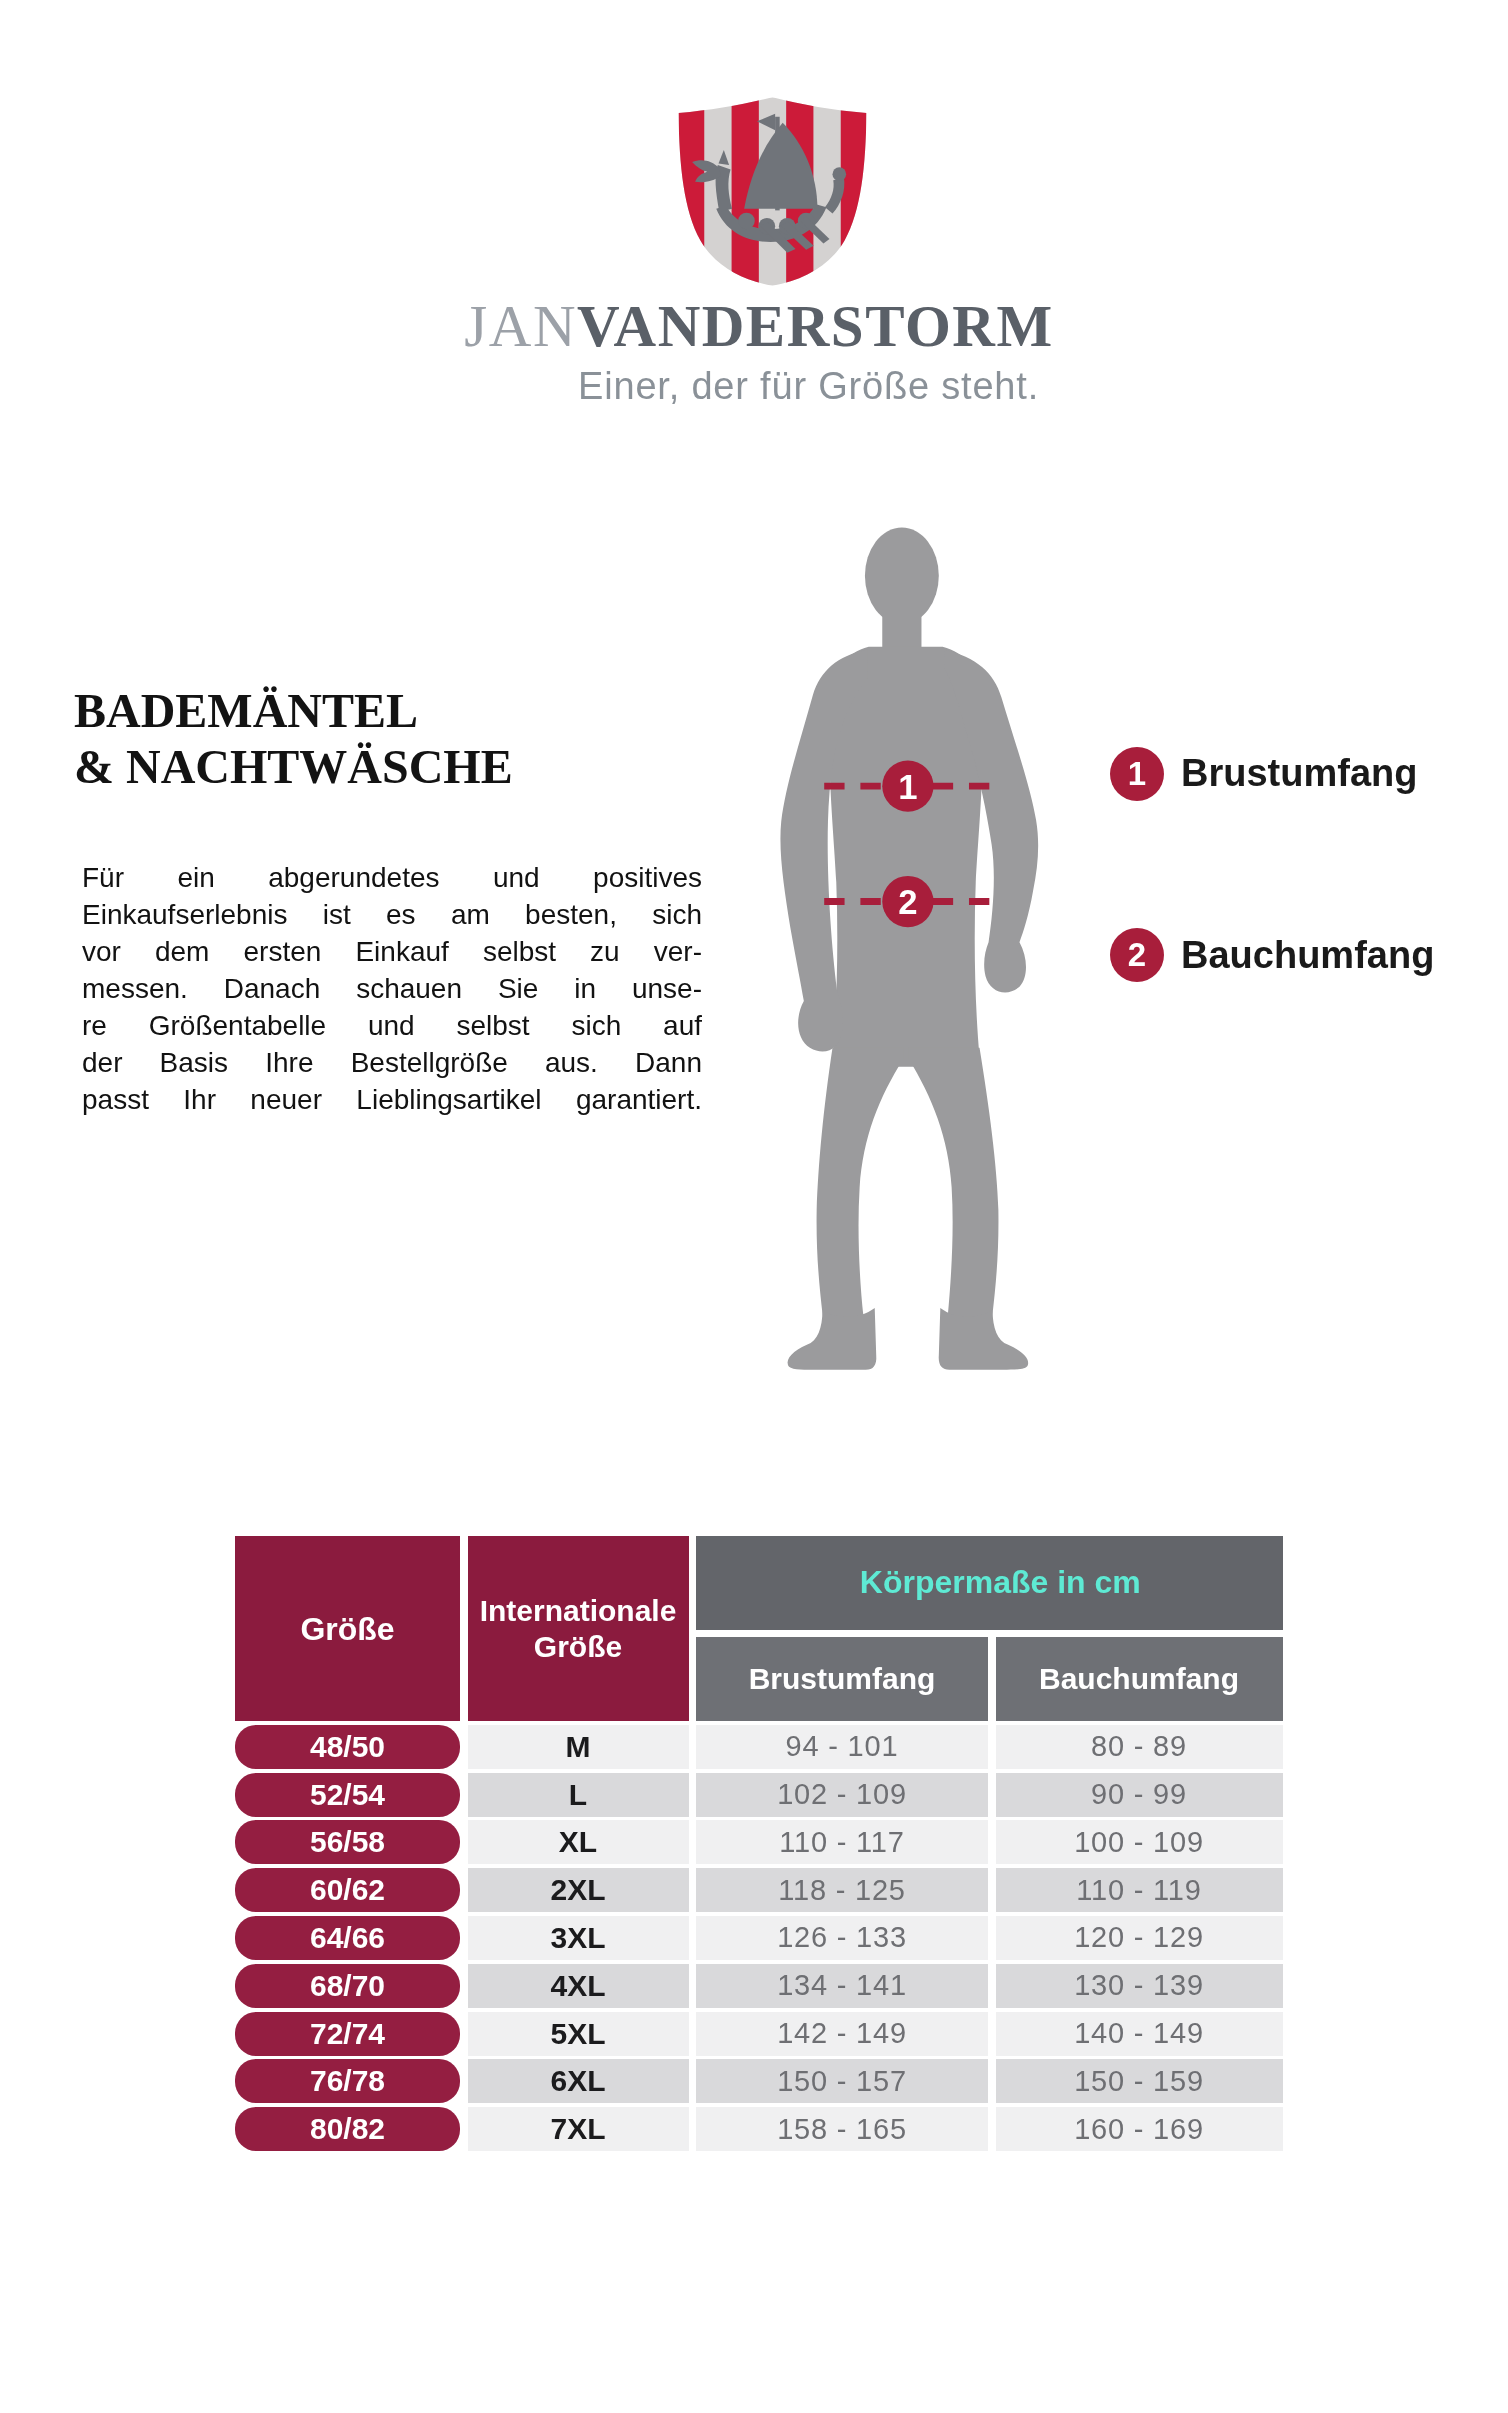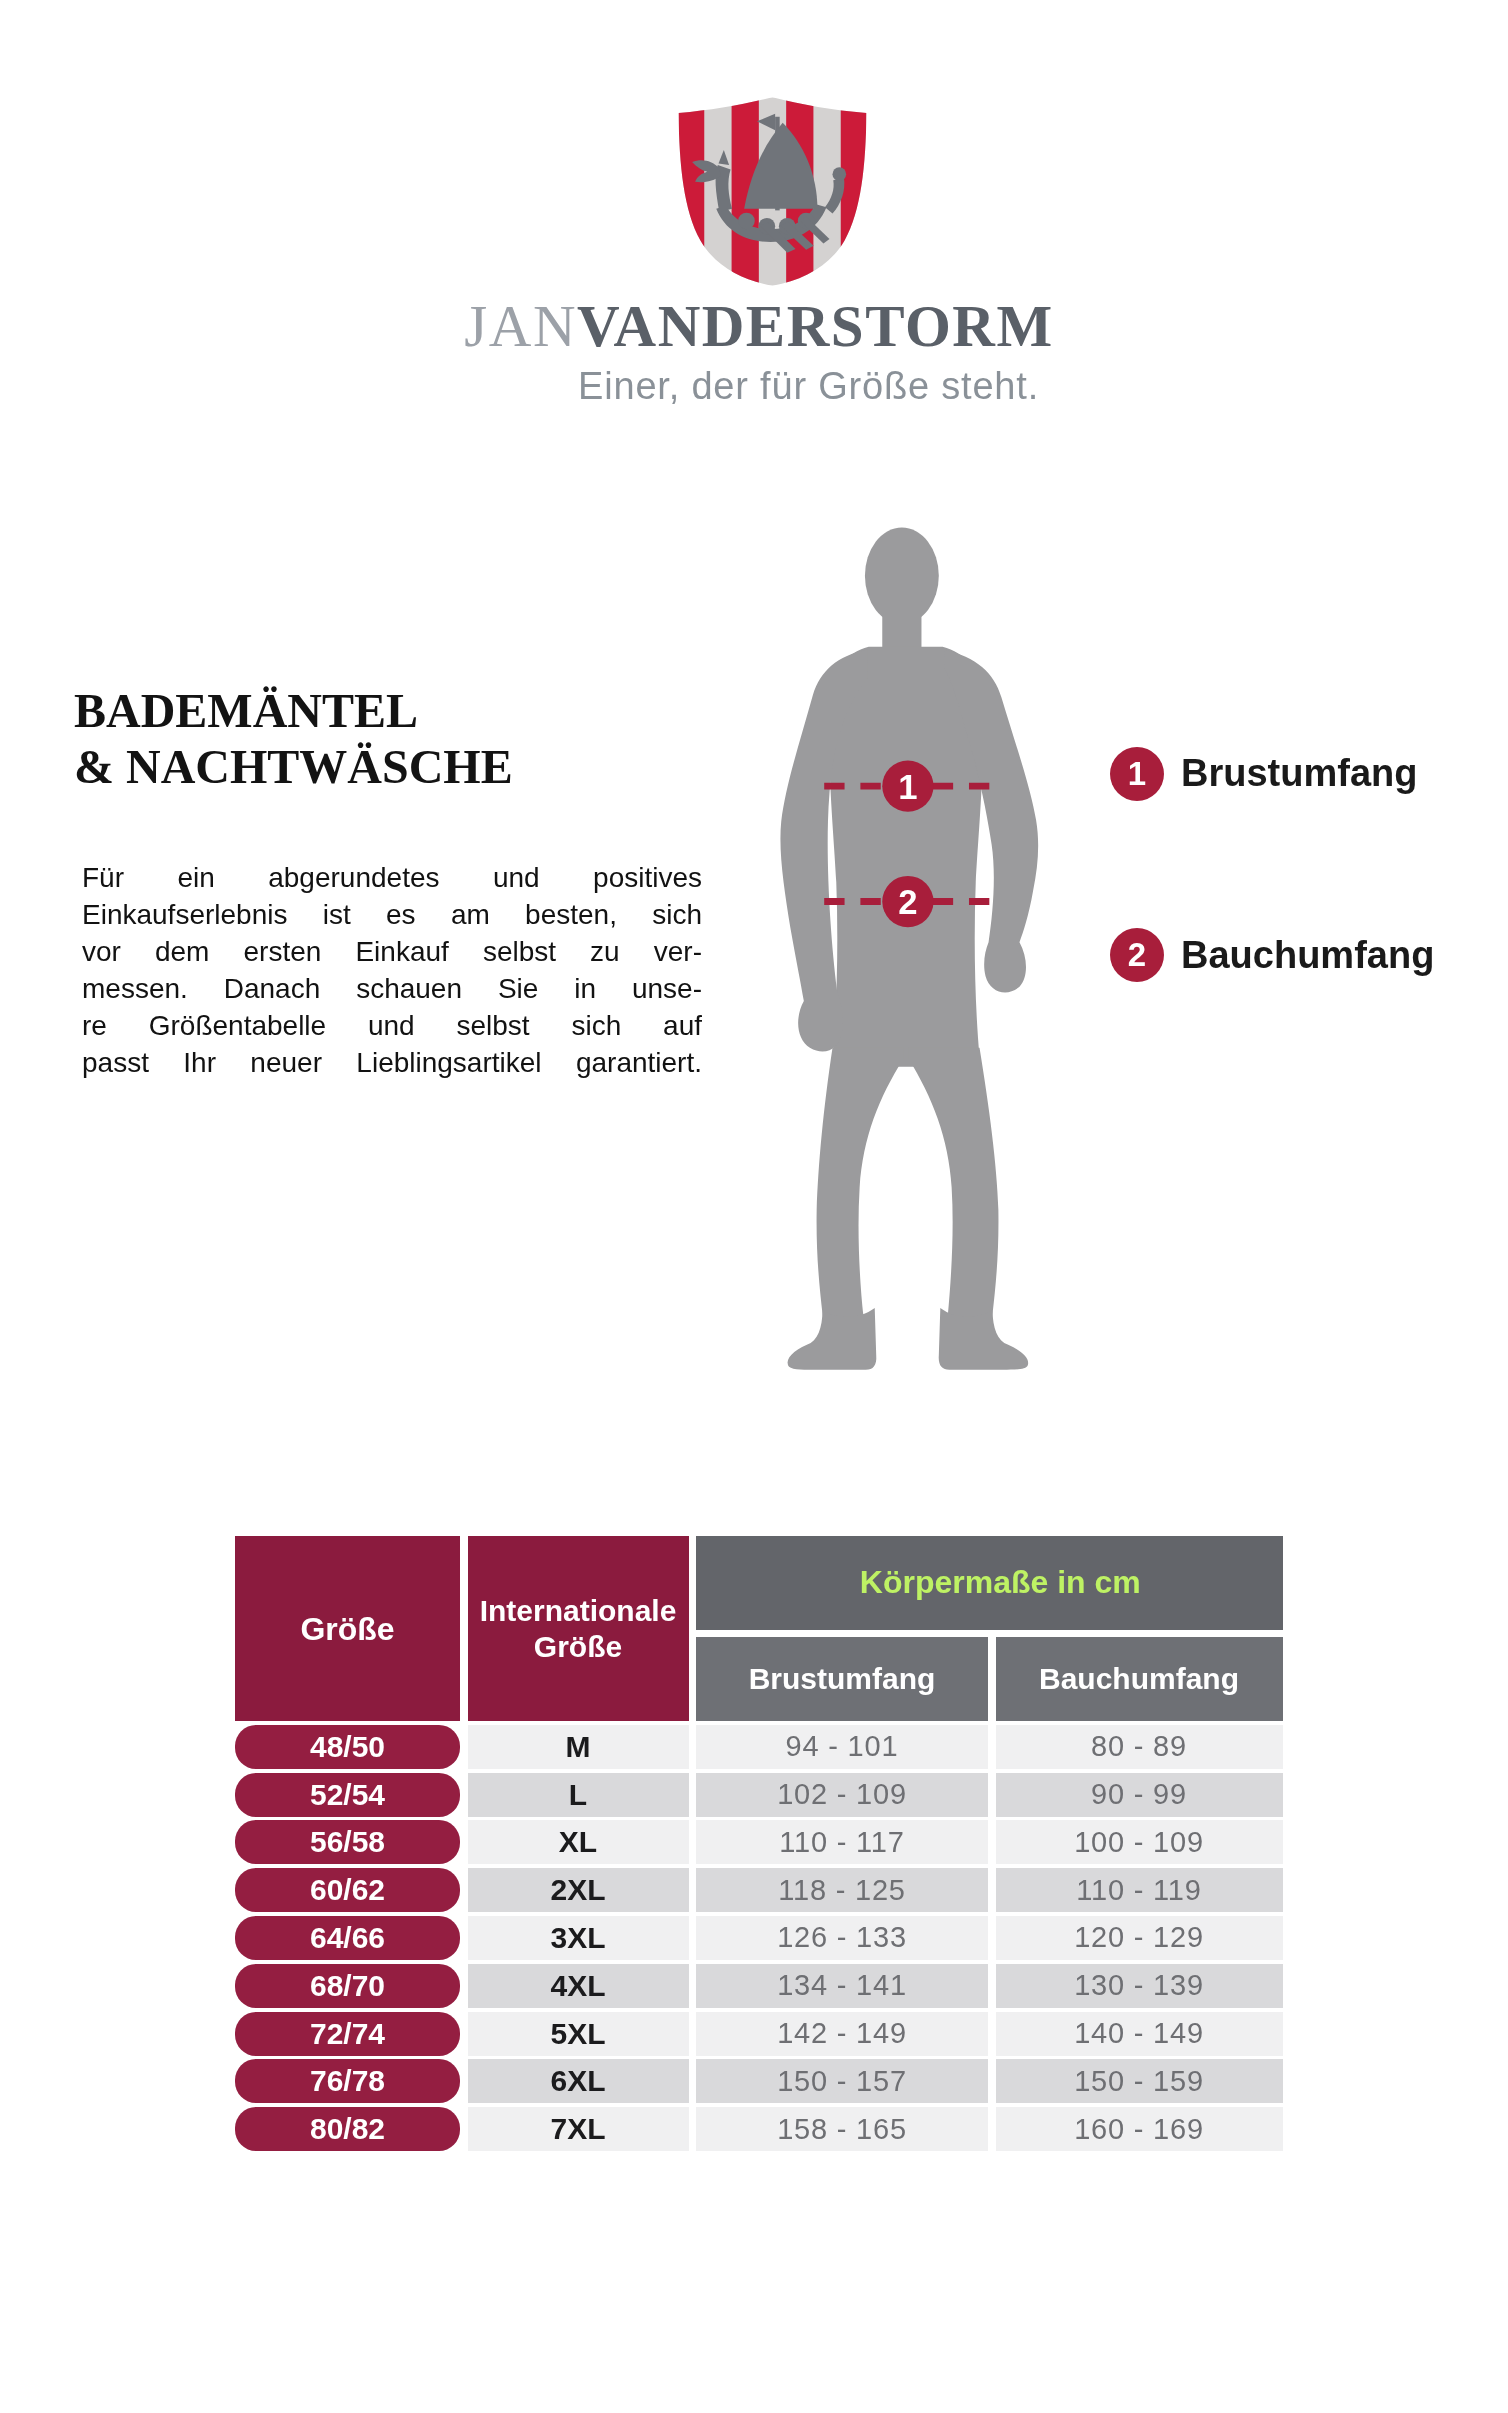--- a/index.html
+++ b/index.html
@@ -64,21 +64,21 @@
   #size-table{
     left:235px;top:1536px;
     display:grid;
     grid-template-columns:225px 221px 292px 287px;
     grid-template-rows:185px repeat(9,44px);
     column-gap:7.5px;row-gap:3.8px;
   }
   .cell{display:flex;align-items:center;justify-content:center;}
   .hd-maroon{background:var(--maroon-header);color:#fff;font-weight:700;font-size:32px;line-height:36px;text-align:center;}
   .kb-wrap{grid-column:3 / 5;display:flex;flex-direction:column;}
-  .kb-top{height:95px;margin-bottom:7px;background:var(--gray-band);color:#bef264;
+  .kb-top{height:95px;margin-bottom:7px;background:var(--gray-band);color:#5eead4;
     font-weight:700;font-size:32px;display:flex;align-items:center;justify-content:center;padding-left:22px;}
   .kb-subs{height:85px;display:flex;gap:7.5px;}
   .kb-subs .cell{background:var(--gray-sub);color:#fff;font-weight:700;font-size:30px;}
   .kb-subs .s1{width:292px;}
   .kb-subs .s2{width:287px;}
   .rc-size{background:var(--maroon-row);color:#fff;font-weight:700;font-size:30px;border-radius:21px;}
   .rc-int{font-weight:700;color:#1B1B1D;font-size:30px;}
   .rc-val{color:var(--val-gray);font-size:29px;letter-spacing:0.8px;text-align:center;}
   .lt{background:var(--row-light);}
   .dk{background:var(--row-dark);}
@@ -137,20 +137,21 @@
     <div>BADEMÄNTEL</div>
     <div>&amp; NACHTWÄSCHE</div>
   </div>
 
   <div class="abs" id="paragraph">
     <div class="jline">Für ein abgerundetes und positives</div>
     <div class="jline">Einkaufserlebnis ist es am besten, sich</div>
     <div class="jline">vor dem ersten Einkauf selbst zu ver-</div>
     <div class="jline">messen. Danach schauen Sie in unse-</div>
     <div class="jline">re Größentabelle und selbst sich auf</div>
+    <div class="jline">der Basis Ihre Bestellgröße aus. Dann</div>
     <div class="jline">passt Ihr neuer Lieblingsartikel garantiert.</div>
   </div>
 
   <svg class="abs" id="figure-wrap" viewBox="0 0 460 1130" width="347" height="852">
     <g fill="#9B9B9D">
 
       <ellipse cx="196" cy="74" rx="49" ry="64"></ellipse>
 
       <rect x="170" y="108" width="52" height="72"></rect>
 

